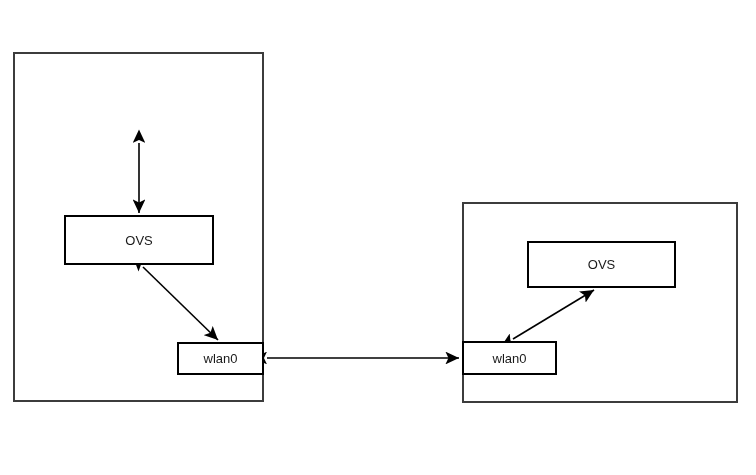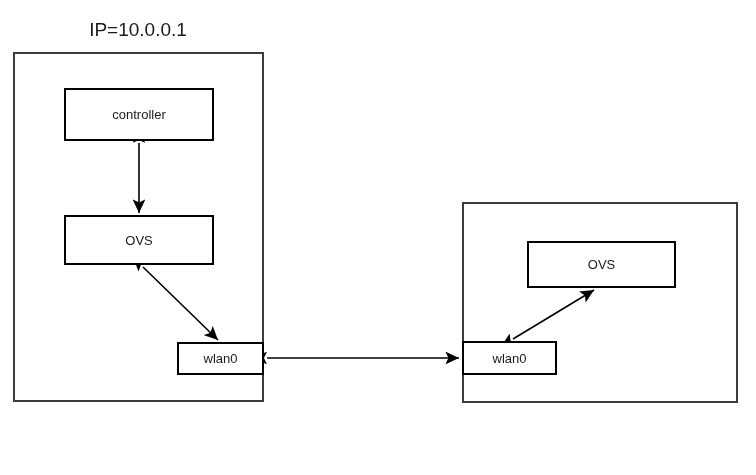--- a/index.html
+++ b/index.html
@@ -65,25 +65,23 @@
     stroke: #000000;
     stroke-width: 1.6;
     fill: none;
   }
 </style>
 </head>
 <body>
 
 <div id="canvas">
 
-  <div class="host-label" style="left:38px; top:20px; width:200px;">IP=10.0.0.1</div>
 
   <div class="host-box" style="left:13px; top:52px; width:251px; height:350px;"></div>
 
-  <div class="node-box" style="left:64px; top:88px; width:150px; height:53px;">controller</div>
 
   <div class="node-box" style="left:64px; top:215px; width:150px; height:50px;">OVS</div>
 
   <div class="node-box" style="left:177px; top:342px; width:87px; height:33px;">wlan0</div>
 
 
   <div class="host-box" style="left:462px; top:202px; width:276px; height:201px;"></div>
 
   <div class="node-box" style="left:527px; top:241px; width:149px; height:47px;">OVS</div>
 

